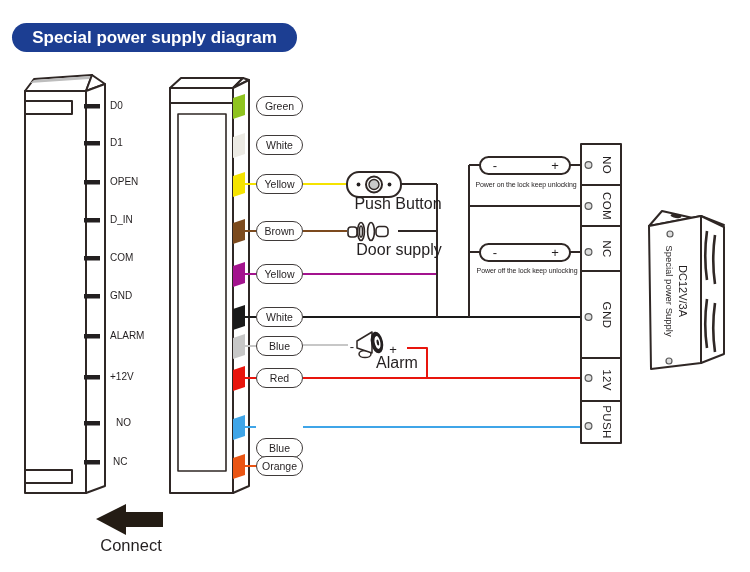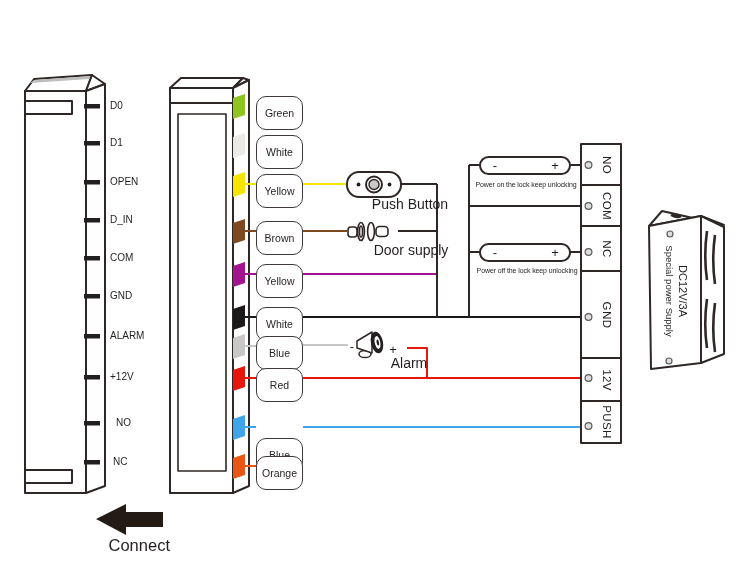--- a/index.html
+++ b/index.html
@@ -1,37 +1,37 @@
 <!DOCTYPE html>
 <html><head>
 <meta charset="utf-8">
 <style>
   html,body{margin:0;padding:0;background:#ffffff;}
   #stage{position:relative;width:750px;height:572px;background:#ffffff;overflow:hidden;
          font-family:"Liberation Sans", sans-serif;color:#231f20;}
   #stage svg{position:absolute;left:0;top:0;z-index:1;}
   .t{position:absolute;z-index:2;line-height:14px;height:14px;white-space:nowrap;}
   .term{font-size:10px;}
-  .tag{position:absolute;z-index:2;left:256px;width:47px;height:34px;background:#fff;
+  .tag{position:absolute;z-index:2;left:256px;width:47px;height:20px;background:#fff;
        border:1.7px solid #3f3a39;border-radius:10px;box-sizing:border-box;
        display:flex;align-items:center;justify-content:center;font-size:10.5px;}
   .vlabel{position:absolute;z-index:2;transform:translate(-50%,-50%) rotate(90deg);
           white-space:nowrap;font-size:11.5px;letter-spacing:0.4px;}
   .cap-sign{position:absolute;z-index:2;font-size:13px;transform:translate(-50%,-50%);}
   .note{position:absolute;z-index:2;transform:translate(-50%,-50%);font-size:7px;
         white-space:nowrap;letter-spacing:-0.1px;}
-  .small-cap{font-size:14px;margin-left:12px;}
+  .small-cap{font-size:16px;}
   .title{position:absolute;z-index:3;left:12px;top:23px;width:285px;height:29px;
          border-radius:15px;color:#fff;font-size:17px;font-weight:600;
          display:flex;align-items:center;justify-content:center;}
   .psu-text{position:absolute;z-index:2;left:676px;top:291px;white-space:nowrap;
             transform:translate(-50%,-50%) rotate(90deg);text-align:center;}
   .psu-line1{font-size:11px;line-height:13px;}
   .psu-line2{font-size:9.5px;line-height:13px;}
-  .connect{position:absolute;z-index:2;left:92px;top:536px;width:78px;text-align:right;
+  .connect{position:absolute;z-index:2;left:92px;top:536px;width:78px;text-align:center;
            font-size:16.5px;}
   .ctr{transform:translate(-50%,-50%);height:auto;line-height:12px;}
 </style>
 </head>
 <body>
 
 <div id="stage">
 
   <svg width="750" height="572" viewBox="0 0 750 572">
     <g fill="none" stroke="#2f2725" stroke-width="2" stroke-linejoin="round" stroke-linecap="butt">
@@ -163,20 +163,21 @@
           <path d="M715,235 q-3.5,25 0,49"></path>
           <path d="M707,299 q-3.5,25 0,49"></path>
           <path d="M715,303 q-3.5,25 0,49"></path>
         </g>
       </g>
 
       <polygon points="96,519 126,504 126,512 163,512 163,527 126,527 126,535" fill="#241c14" stroke="none"></polygon>
     </g>
   </svg>
 
+  <div class="title" style="background:#1c3e92;" title="Special power supply diagram">Special power supply diagram</div>
 
   <div class="t term" style="left:110px;top:99px">D0</div>
   <div class="t term" style="left:110px;top:136px">D1</div>
   <div class="t term" style="left:110px;top:175px">OPEN</div>
   <div class="t term" style="left:110px;top:213px">D_IN</div>
   <div class="t term" style="left:110px;top:251px">COM</div>
   <div class="t term" style="left:110px;top:289px">GND</div>
   <div class="t term" style="left:110px;top:329px">ALARM</div>
   <div class="t term" style="left:110px;top:370px">+12V</div>
   <div class="t term" style="left:116px;top:416px">NO</div>

